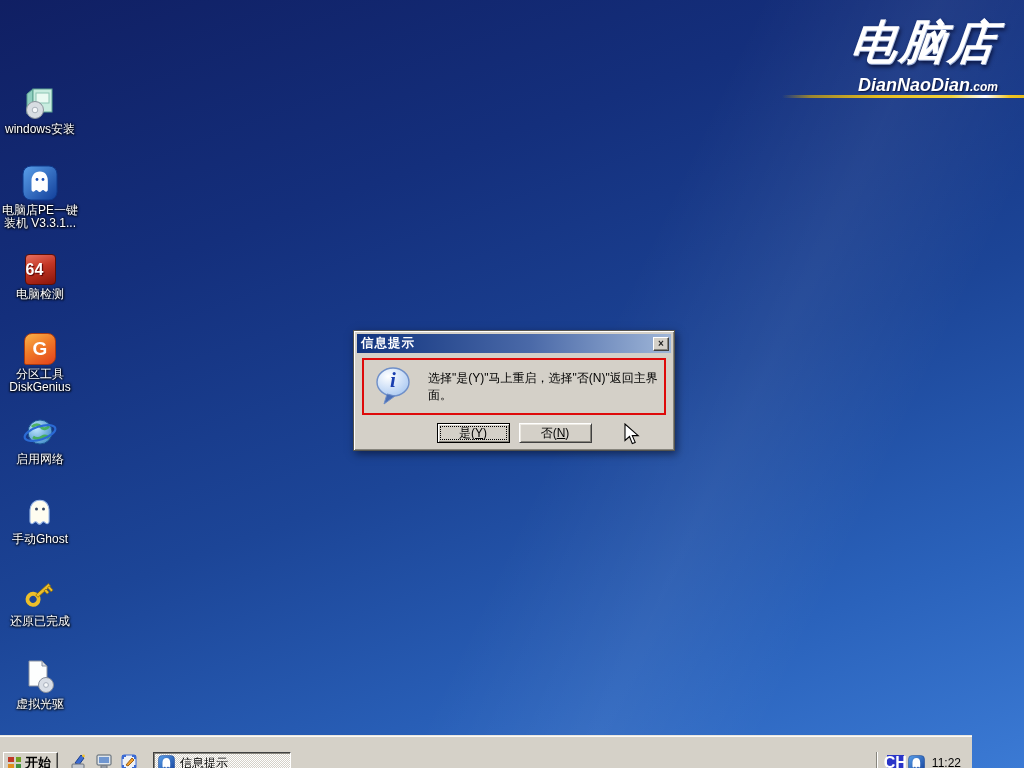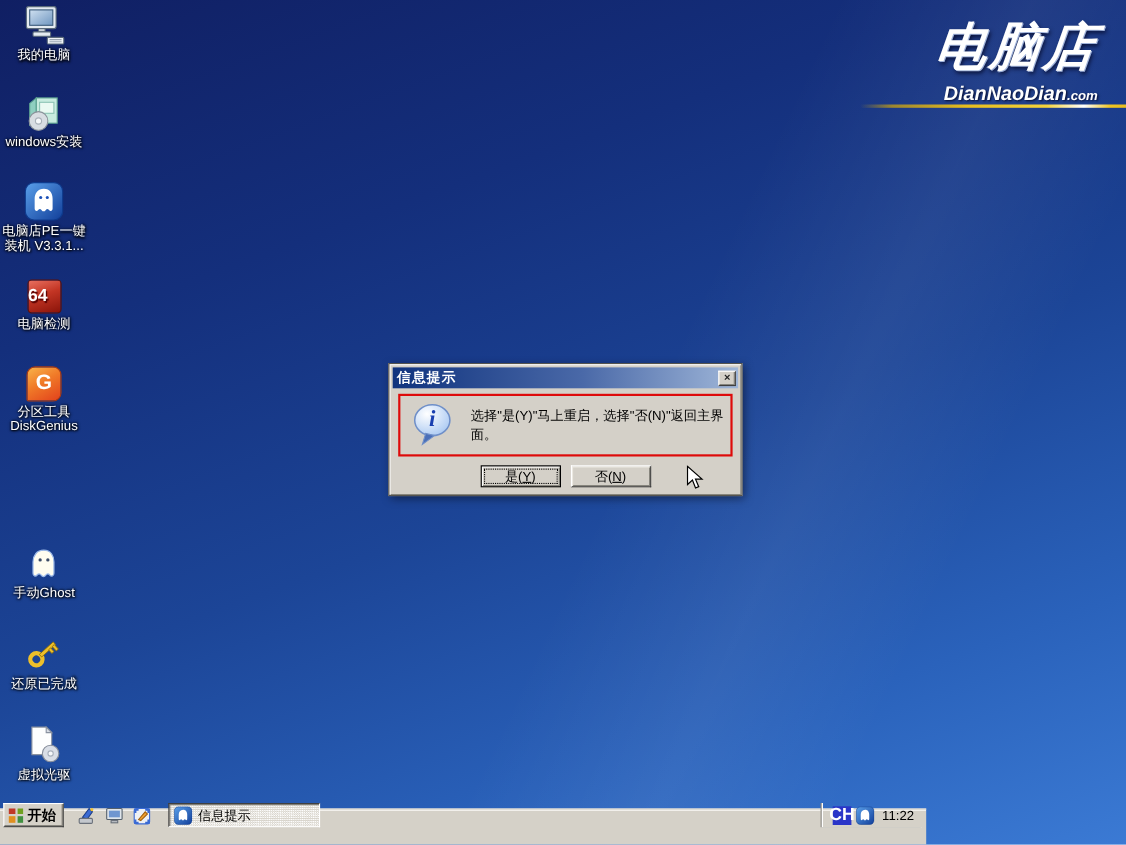--- a/index.html
+++ b/index.html
@@ -85,24 +85,24 @@
   .btn-normal {
     border:1px solid; border-color:#ffffff #404040 #404040 #ffffff;
     box-shadow:inset 1px 1px 0 #ece9e2, inset -1px -1px 0 #87857d;
   }
 
   
   .cursor { position:absolute; left:624px; top:423px; }
 
   
   .taskbar {
-    position:absolute; bottom:0; left:0; width:842px; height:27px;
+    position:absolute; bottom:0; left:0; width:972px; height:27px;
     background:#d5d1c8; border-top:1px solid #e9e6df;
     box-shadow:inset 0 1px 0 #fbfaf7;
-    display:flex; align-items:flex-end; padding:16px 3px;
+    display:flex; align-items:flex-start; padding:16px 3px;
   }
   .start-btn {
     height:22px; padding:0 6px 0 4px; display:flex; align-items:center; gap:4px;
     background:#d5d1c8; border:1px solid; border-color:#ffffff #404040 #404040 #ffffff;
     box-shadow:inset -1px -1px 0 #87857d;
     font-size:13px; font-weight:bold; color:#000;
   }
   .start-logo { width:13px; height:13px; display:grid;
     grid-template-columns:1fr 1fr; grid-template-rows:1fr 1fr; gap:2px; }
   .sq { width:100%; height:100%; }
@@ -151,34 +151,20 @@
       <path id="ghost-shape" d="M12 3c-4.6 0-7 3.6-7 7.6V18c0 1.8 1.7 2.3 2.7 1.1.8-1 1.8-1 2.6.1.8 1.2 2.2 1.2 3 0 .8-1.1 1.8-1.1 2.6-.1 1 1.2 2.7.7 2.7-1.1v-7.4C18.6 6.6 16.6 3 12 3z"></path>
     </defs>
   </svg>
 
   <div class="brand">
     <div class="brand-cn">电脑店</div>
     <div class="brand-en"><span>DianNaoDian</span><span class="tld">.com</span></div>
   </div>
   <div class="brand-line"></div>
 
-  <div class="icon-cell" style="top:3px">
-    <div class="icon-img">
-      <svg width="40" height="36" viewBox="0 0 40 36">
-        <rect x="4" y="1" width="27" height="20" rx="2" fill="#e4ebf1" stroke="#5b6b7b"></rect>
-        <rect x="7" y="4" width="21" height="14" fill="url(#scr)" stroke="#3a5a7a"></rect>
-        <rect x="15" y="21" width="6" height="3" fill="#c8d0d8" stroke="#5b6b7b"></rect>
-        <rect x="10" y="24" width="16" height="4" rx="1" fill="#e4ebf1" stroke="#5b6b7b"></rect>
-        <rect x="23" y="29" width="15" height="6" rx="1" fill="#eef2f6" stroke="#5b6b7b"></rect>
-        <line x1="25" y1="31" x2="36" y2="31" stroke="#9aa6b2"></line>
-        <line x1="25" y1="33" x2="36" y2="33" stroke="#9aa6b2"></line>
-      </svg>
-    </div>
-    <div class="icon-label"><span>我的电脑</span></div>
-  </div>
 
   <div class="icon-cell" style="top:82px">
     <div class="icon-img">
       <svg width="36" height="36" viewBox="0 0 36 36">
         <polygon points="11,5 5,10 5,30 11,27" fill="#8fcfc0" stroke="#5aa08f"></polygon>
         <rect x="11" y="5" width="19" height="23" fill="#c8ecdf" stroke="#5aa08f"></rect>
         <rect x="14" y="9" width="13" height="10" fill="#eafaf2" stroke="#8cc4b4"></rect>
         <circle cx="13" cy="26" r="8.5" fill="#d8dde2" stroke="#8a929a"></circle>
         <circle cx="13" cy="26" r="2.8" fill="#f6f8fa" stroke="#aab2ba"></circle>
       </svg>
@@ -209,20 +195,31 @@
 
   <div class="icon-cell" style="top:327px">
     <div class="icon-img">
       <div class="boxG">
           <span>G</span>
         </div>
     </div>
     <div class="icon-label"><span>分区工具</span><br><span>DiskGenius</span></div>
   </div>
 
+  <div class="icon-cell" style="top:412px">
+    <div class="icon-img">
+      <svg width="36" height="36" viewBox="0 0 36 36">
+        <circle cx="18" cy="18" r="12" fill="url(#globeGrad)" stroke="#1d5a94"></circle>
+        <path d="M10 13c3-3 7-3 9 0s6 2 8-1" fill="none" stroke="#3fae49" stroke-width="3" opacity="0.85"></path>
+        <path d="M11 23c3 2 6 2 9 0s5-1 7 1" fill="none" stroke="#3fae49" stroke-width="3" opacity="0.85"></path>
+        <ellipse cx="18" cy="19" rx="16" ry="6.5" fill="none" stroke="#2a6ad4" stroke-width="2.2" transform="rotate(-18 18 19)"></ellipse>
+      </svg>
+    </div>
+    <div class="icon-label"><span>启用网络</span></div>
+  </div>
 
   <div class="icon-cell" style="top:492px">
     <div class="icon-img">
       <svg width="36" height="36" viewBox="0 0 36 36">
         <use href="#ghost-shape" transform="translate(1,2) scale(1.4)" fill="#fffdf0" stroke="#9ab8e8" stroke-width="0.8"></use>
         <circle cx="14.5" cy="15" r="1.5" fill="#3a4a66"></circle>
         <circle cx="21.5" cy="15" r="1.5" fill="#3a4a66"></circle>
       </svg>
     </div>
     <div class="icon-label"><span>手动Ghost</span></div>

